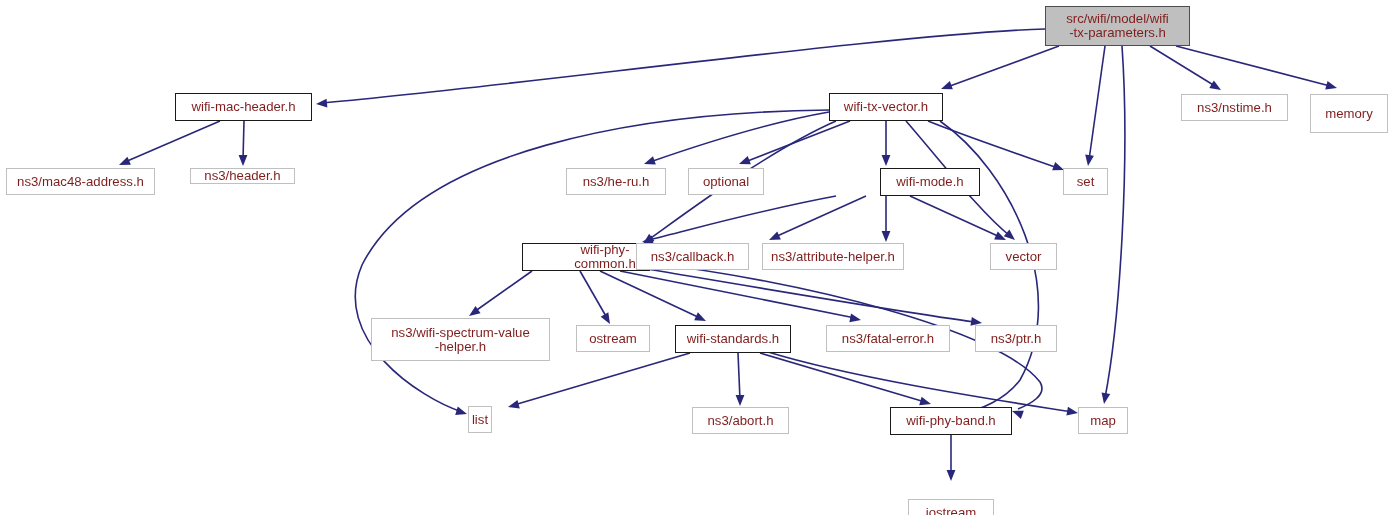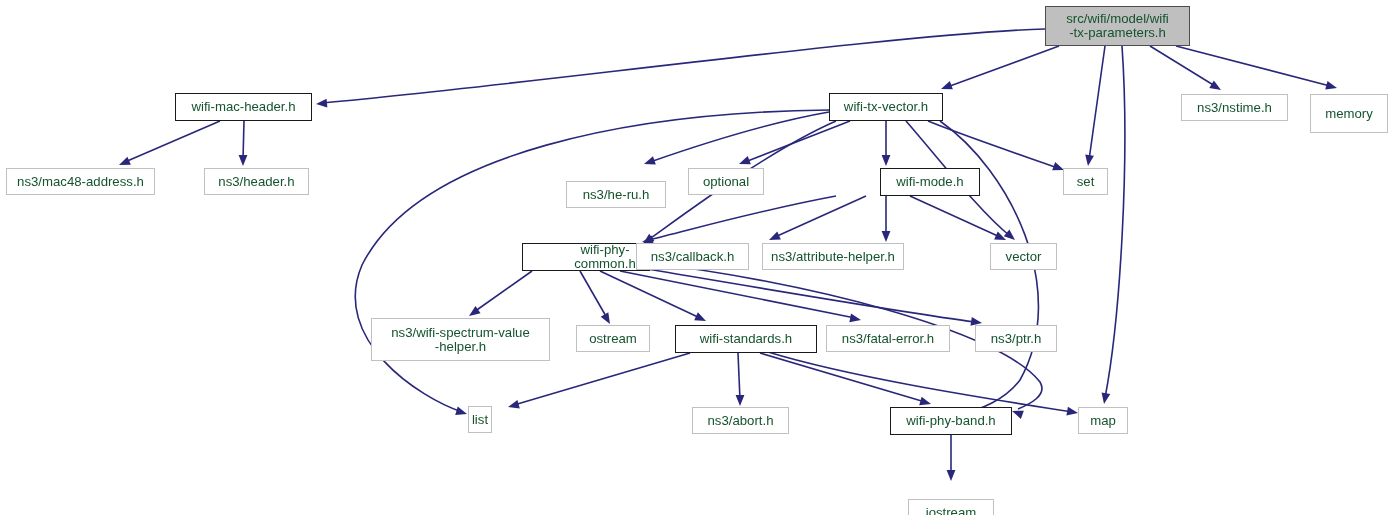--- a/index.html
+++ b/index.html
@@ -24,21 +24,21 @@
   }
   .node {
     position: absolute;
     box-sizing: border-box;
     display: flex;
     align-items: center;
     justify-content: center;
     text-align: center;
     background: #ffffff;
     border: 1px solid #c0c0c0;
-    color: #14532d;
+    color: #7f1d1d;
     font-size: 13.2px;
     line-height: 14px;
     white-space: pre-line;
     z-index: 2;
   }
   .node.emph {
     border: 1.6px solid #1a1a1a;
   }
   .node.root {
     background: #bfbfbf;
@@ -123,33 +123,33 @@
       <polygon points="0,0 -11,-4.4 -11,4.4" class="edge-head" transform="translate(951,481) rotate(90)"></polygon>
     </svg>
   <div id="nodes-layer">
       <div class="node root" style="left: 1045px; top: 6px; width: 145px; height: 40px;">src/wifi/model/wifi
 -tx-parameters.h</div>
       <div class="node emph" style="left: 175px; top: 93px; width: 137px; height: 28px;">wifi-mac-header.h</div>
       <div class="node emph" style="left: 829px; top: 93px; width: 114px; height: 28px;">wifi-tx-vector.h</div>
       <div class="node" style="left: 1181px; top: 94px; width: 107px; height: 27px;">ns3/nstime.h</div>
       <div class="node" style="left: 1310px; top: 94px; width: 78px; height: 39px;">memory</div>
       <div class="node" style="left: 6px; top: 168px; width: 149px; height: 27px;">ns3/mac48-address.h</div>
-      <div class="node" style="left: 204px; top: 168px; width: 105px; height: 27px;">ns3/header.h</div>
-      <div class="node" style="left: 566px; top: 168px; width: 100px; height: 27px; margin-top: 13px;">ns3/he-ru.h</div>
+      <div class="node" style="left: 190px; top: 168px; width: 105px; height: 16px;">ns3/header.h</div>
+      <div class="node" style="left: 566px; top: 168px; width: 100px; height: 27px;">ns3/he-ru.h</div>
       <div class="node" style="left: 688px; top: 168px; width: 76px; height: 27px;">optional</div>
       <div class="node emph" style="left: 836px; top: 168px; width: 100px; height: 28px; margin-left: 44px;">wifi-mode.h</div>
       <div class="node" style="left: 1063px; top: 168px; width: 45px; height: 27px;">set</div>
       <div class="node emph" style="left: 522px; top: 243px; width: 128px; height: 28px; padding-left: 38px;">wifi-phy-common.h</div>
       <div class="node" style="left: 636px; top: 243px; width: 113px; height: 27px;">ns3/callback.h</div>
       <div class="node" style="left: 762px; top: 243px; width: 142px; height: 27px;">ns3/attribute-helper.h</div>
       <div class="node" style="left: 990px; top: 243px; width: 67px; height: 27px;">vector</div>
       <div class="node" style="left: 371px; top: 318px; width: 179px; height: 43px;">ns3/wifi-spectrum-value
 -helper.h</div>
       <div class="node" style="left: 576px; top: 325px; width: 74px; height: 27px;">ostream</div>
-      <div class="node emph" style="left: 675px; top: 325px; width: 142px; height: 28px;">wifi-standards.h</div>
+      <div class="node emph" style="left: 675px; top: 325px; width: 116px; height: 28px;">wifi-standards.h</div>
       <div class="node" style="left: 826px; top: 325px; width: 124px; height: 27px;">ns3/fatal-error.h</div>
       <div class="node" style="left: 975px; top: 325px; width: 82px; height: 27px;">ns3/ptr.h</div>
       <div class="node" style="left: 468px; top: 406px; width: 24px; height: 27px;">list</div>
       <div class="node" style="left: 692px; top: 407px; width: 97px; height: 27px;">ns3/abort.h</div>
       <div class="node emph" style="left: 890px; top: 407px; width: 122px; height: 28px;">wifi-phy-band.h</div>
       <div class="node" style="left: 1078px; top: 407px; width: 50px; height: 27px;">map</div>
       <div class="node" style="left: 908px; top: 499px; width: 86px; height: 27px;">iostream</div>
     </div>
 </div>
 

